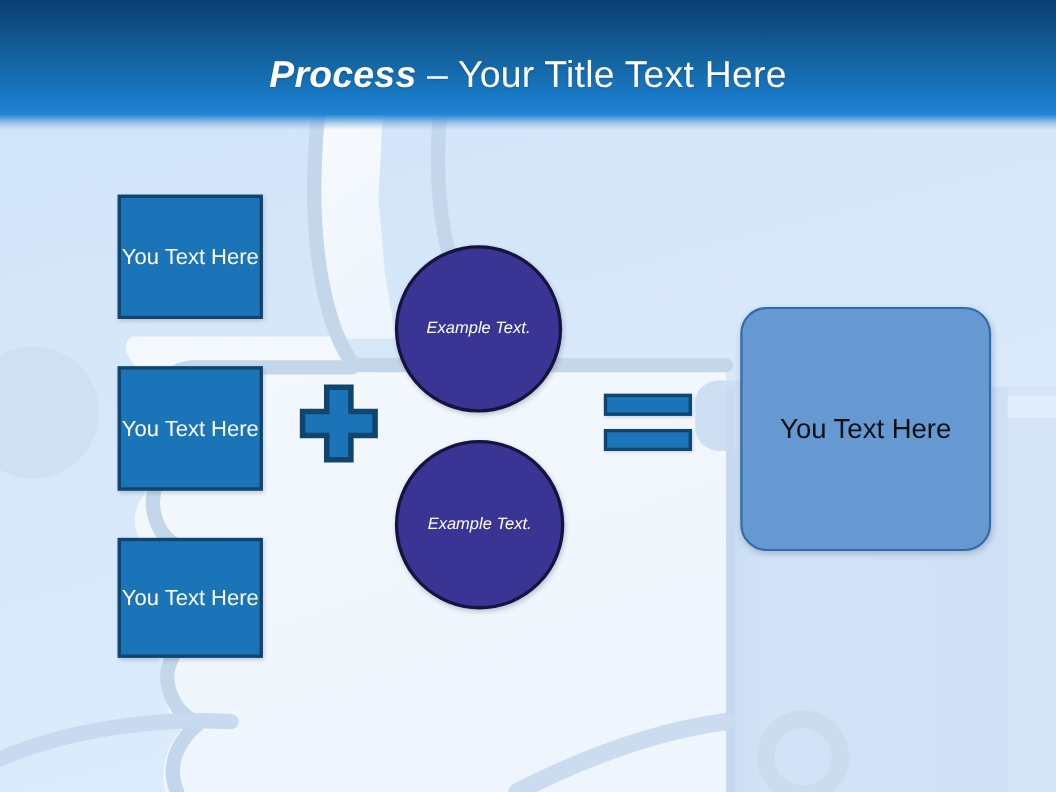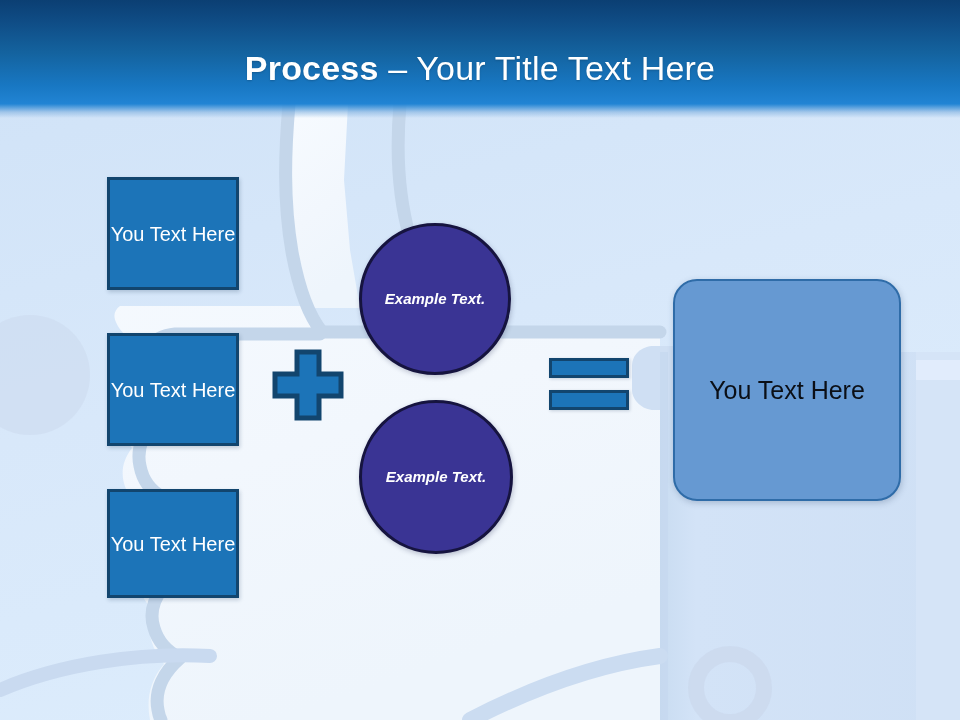--- a/index.html
+++ b/index.html
@@ -28,21 +28,21 @@
         #2184d4 88%,
         rgba(122,173,222,0.55) 95%,
         rgba(214,232,250,0.0) 100%);
   }
   #title{
     position:absolute;left:0;top:49px;width:960px;text-align:center;
     color:#ffffff;font-size:34px;line-height:38px;letter-spacing:.2px;
     white-space:nowrap;
     text-shadow:0 1px 2px rgba(0,0,0,.18);
   }
-  #title .strong{font-weight:bold;}
+  #title .strong{font-weight:bold;font-style:italic;}
   #title .rest{font-weight:400;}
 
   
   .rect-box{
     position:absolute;width:132px;
     background:#1c74b8;
     border:3px solid #12456e;
     box-sizing:border-box;
     color:#ffffff;
     font-size:20px;line-height:26px;
@@ -57,21 +57,21 @@
   
   #plus{position:absolute;left:272px;top:349px;width:72px;height:72px;}
 
   
   .circle{
     position:absolute;border-radius:50%;
     background:#3a3494;
     border:3px solid #16143f;
     box-sizing:border-box;
     color:#ffffff;
-    font-size:15px;line-height:21px;font-weight:bold;font-style:italic;
+    font-size:15px;line-height:21px;font-weight:normal;font-style:italic;
     display:flex;align-items:center;justify-content:center;text-align:center;
     box-shadow:1px 2px 5px rgba(25,30,70,.25);
   }
   #circle-1{left:359px;top:223px;width:152px;height:152px;}
   #circle-2{left:359px;top:400px;width:154px;height:154px;}
   .circle span{display:block;transform:translateY(-1px);}
 
   
   #equals{position:absolute;left:549px;top:358px;width:82px;height:52px;}
   .eq-bar{

